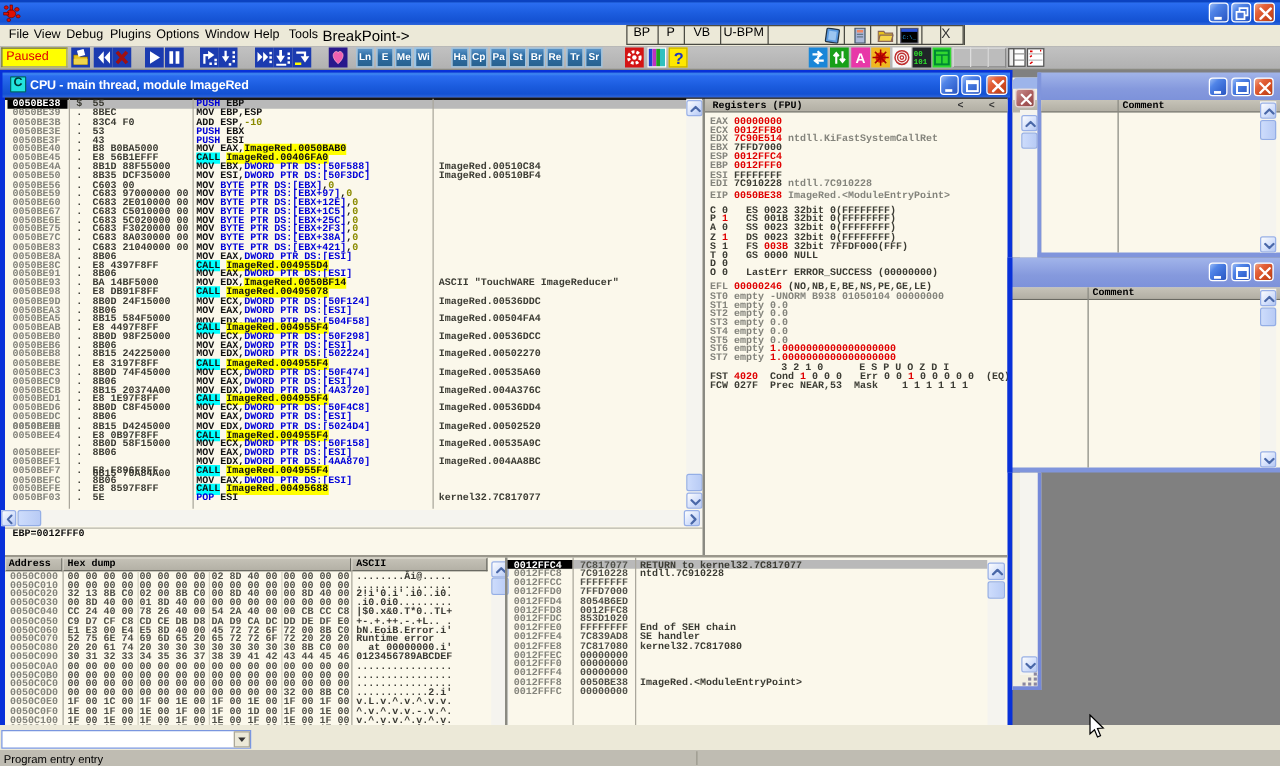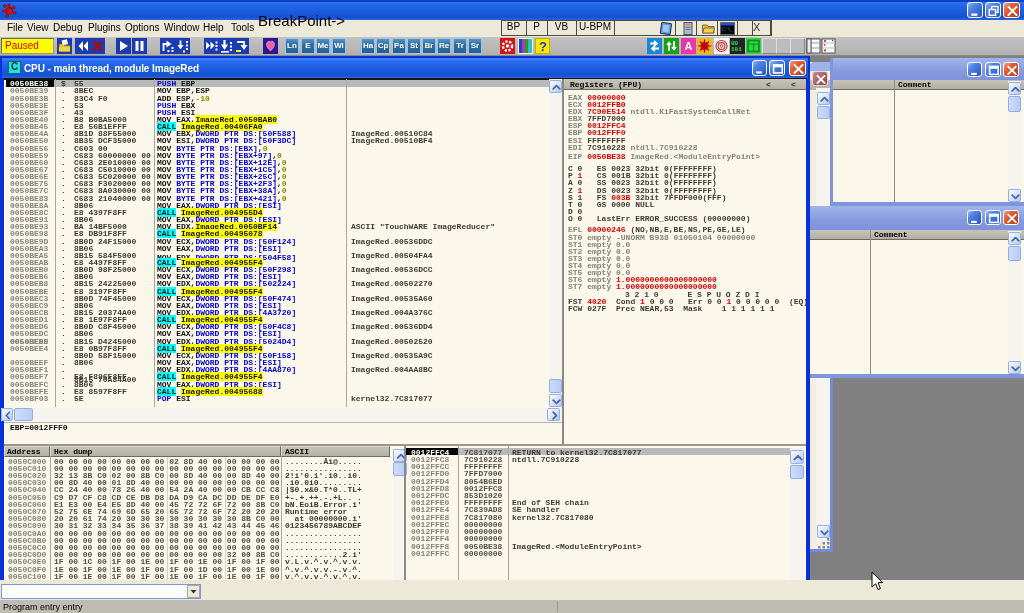--- a/index.html
+++ b/index.html
@@ -63,21 +63,21 @@
     </div>
 <div class="abs" style="left:0;top:20px;width:1024px;height:17px;background:#ece9d8"></div>
 <div class="abs" style="left:7px;top:22px;font-size:10px;color:#000">File</div>
 <div class="abs" style="left:27px;top:22px;font-size:10px;color:#000">View</div>
 <div class="abs" style="left:53px;top:22px;font-size:10px;color:#000">Debug</div>
 <div class="abs" style="left:88px;top:22px;font-size:10px;color:#000">Plugins</div>
 <div class="abs" style="left:125px;top:22px;font-size:10px;color:#000">Options</div>
 <div class="abs" style="left:164px;top:22px;font-size:10px;color:#000">Window</div>
 <div class="abs" style="left:203px;top:22px;font-size:10px;color:#000">Help</div>
 <div class="abs" style="left:231px;top:22px;font-size:10px;color:#000">Tools</div>
-<div class="abs" style="left:258px;top:12px;font-size:15px;color:#000">BreakPoint-&gt;</div>
+<div class="abs" style="left:258px;top:22px;font-size:12px;color:#000">BreakPoint-&gt;</div>
 <div class="abs" style="left:501px;top:20px;width:270px;height:16px;background:#ece9d8;border:1px solid #4a4a42"></div>
 <div class="abs" style="left:526px;top:20px;width:1px;height:16px;background:#4a4a42"></div>
 <div class="abs" style="left:547px;top:20px;width:1px;height:16px;background:#4a4a42"></div>
 <div class="abs" style="left:576px;top:20px;width:1px;height:16px;background:#4a4a42"></div>
 <div class="abs" style="left:614px;top:20px;width:1px;height:16px;background:#4a4a42"></div>
 <div class="abs" style="left:675px;top:20px;width:1px;height:16px;background:#4a4a42"></div>
 <div class="abs" style="left:696px;top:20px;width:1px;height:16px;background:#4a4a42"></div>
 <div class="abs" style="left:717px;top:20px;width:1px;height:16px;background:#4a4a42"></div>
 <div class="abs" style="left:737px;top:20px;width:1px;height:16px;background:#4a4a42"></div>
 <div class="abs" style="left:752px;top:20px;width:1px;height:16px;background:#4a4a42"></div>
@@ -349,21 +349,21 @@
 <div class="abs mono" style="left:61px;top:137.40px;color:#3c3c34">.</div>
 <div class="abs mono" style="left:74px;top:137.40px;color:#3c3c34">8B35 DCF35000</div>
 <div class="abs mono" style="left:157px;top:137.40px"><span class="k">MOV ESI,</span><span class="bl">DWORD PTR DS:[50F3DC]</span></div>
 <div class="abs mono" style="left:351px;top:137.40px;color:#3c3c34">ImageRed.00510BF4</div>
 <div class="abs mono" style="left:10px;top:144.55px;color:#84847c">0050BE56</div>
 <div class="abs mono" style="left:61px;top:144.55px;color:#3c3c34">.</div>
 <div class="abs mono" style="left:74px;top:144.55px;color:#3c3c34">C603 00</div>
 <div class="abs mono" style="left:157px;top:144.55px"><span class="k">MOV </span><span class="bl">BYTE PTR DS:[EBX]</span><span class="k">,</span><span class="ol">0</span></div>
 <div class="abs mono" style="left:10px;top:151.70px;color:#84847c">0050BE59</div>
 <div class="abs mono" style="left:61px;top:151.70px;color:#3c3c34">.</div>
-<div class="abs mono" style="left:74px;top:151.70px;color:#3c3c34">C683 60000000 00</div>
+<div class="abs mono" style="left:74px;top:151.70px;color:#3c3c34">C683 97000000 00</div>
 <div class="abs mono" style="left:157px;top:151.70px"><span class="k">MOV </span><span class="bl">BYTE PTR DS:[EBX+97]</span><span class="k">,</span><span class="ol">0</span></div>
 <div class="abs mono" style="left:10px;top:158.85px;color:#84847c">0050BE60</div>
 <div class="abs mono" style="left:61px;top:158.85px;color:#3c3c34">.</div>
 <div class="abs mono" style="left:74px;top:158.85px;color:#3c3c34">C683 2E010000 00</div>
 <div class="abs mono" style="left:157px;top:158.85px"><span class="k">MOV </span><span class="bl">BYTE PTR DS:[EBX+12E]</span><span class="k">,</span><span class="ol">0</span></div>
 <div class="abs mono" style="left:10px;top:166.00px;color:#84847c">0050BE67</div>
 <div class="abs mono" style="left:61px;top:166.00px;color:#3c3c34">.</div>
 <div class="abs mono" style="left:74px;top:166.00px;color:#3c3c34">C683 C5010000 00</div>
 <div class="abs mono" style="left:157px;top:166.00px"><span class="k">MOV </span><span class="bl">BYTE PTR DS:[EBX+1C5]</span><span class="k">,</span><span class="ol">0</span></div>
 <div class="abs mono" style="left:10px;top:173.15px;color:#84847c">0050BE6E</div>

